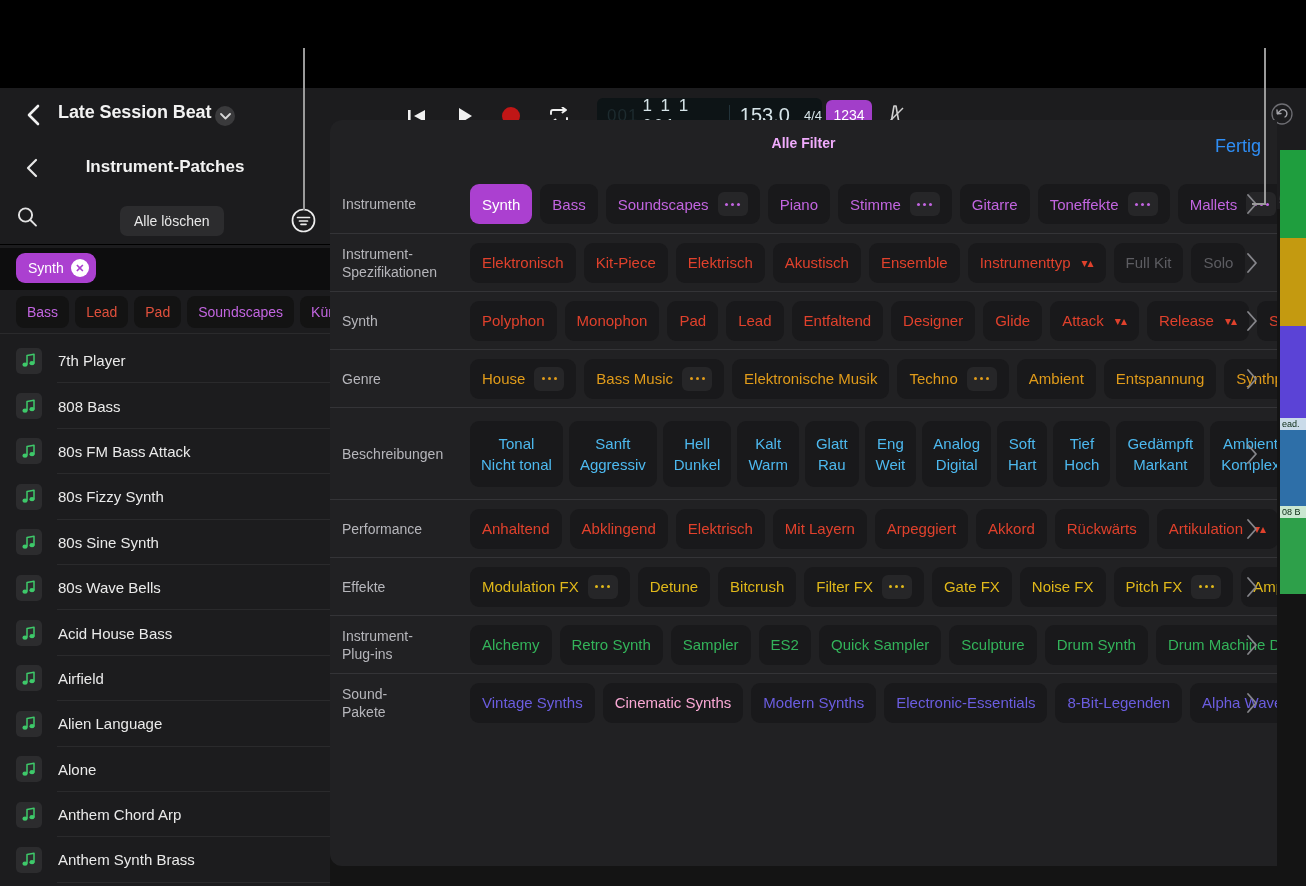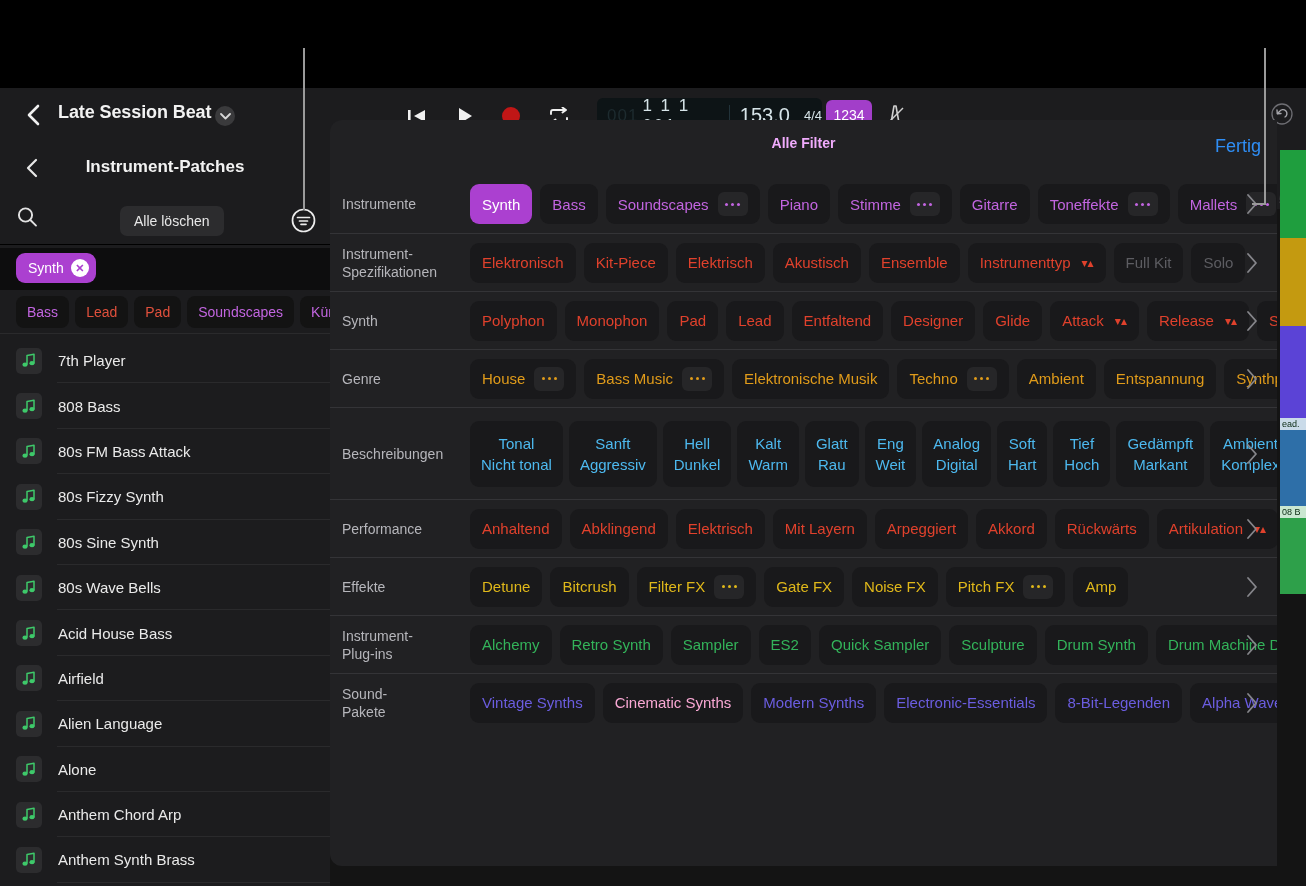--- a/index.html
+++ b/index.html
@@ -719,20 +719,28 @@
         <div class="frow-arrow">
           <svg width="14" height="22" viewBox="0 0 14 22">
             <path d="M3 2 L11 11 L3 20" stroke="#86868b" stroke-width="1.8" fill="none" stroke-linecap="round" stroke-linejoin="round"></path>
           </svg>
         </div>
       </div>
       <div class="frow" style="min-height: 58px;">
         <div class="frow-label" style="white-space: pre-line;">Effekte</div>
         <div class="frow-chips">
           <div class="fchip" style="color: rgb(224, 184, 26);">
+            <span>Modulation FX</span>
+            <span class="dots-badge">
+              <i></i>
+              <i></i>
+              <i></i>
+            </span>
+          </div>
+          <div class="fchip" style="color: rgb(224, 184, 26);">
             <span>Detune</span>
           </div>
           <div class="fchip" style="color: rgb(224, 184, 26);">
             <span>Bitcrush</span>
           </div>
           <div class="fchip" style="color: rgb(224, 184, 26);">
             <span>Filter FX</span>
             <span class="dots-badge">
               <i></i>
               <i></i>

